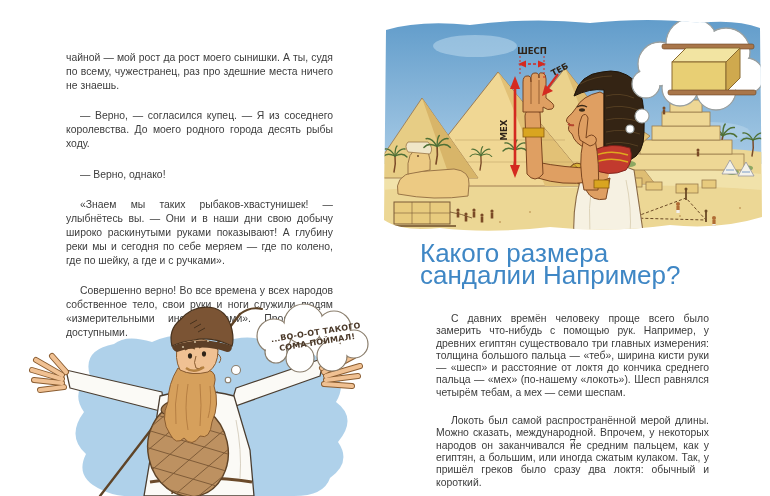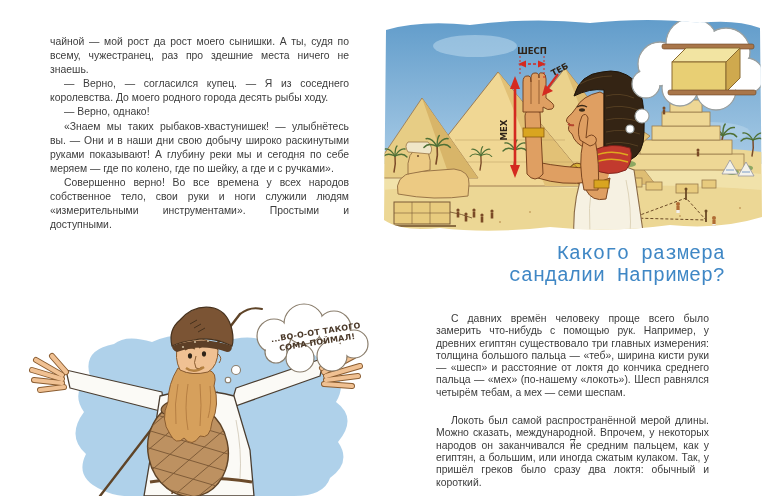--- a/index.html
+++ b/index.html
@@ -3,30 +3,30 @@
 <meta charset="utf-8">
 <style>
   html,body{margin:0;padding:0;}
   body{width:770px;height:496px;background:#ffffff;overflow:hidden;
        font-family:"Liberation Sans", sans-serif;}
   .spread{position:relative;width:770px;height:496px;background:#fff;overflow:hidden;}
 
   
   .left-text{position:absolute;left:50px;top:35px;width:299px;
     font-size:10.4px;line-height:14.1px;color:#3c3c3c;text-align:justify;}
-  .left-text p{margin:0;text-indent:14px;}
+  .left-text p{margin:16px;text-indent:14px;}
   .left-text p:first-child{text-indent:0;}
 
   
   .right-illo{position:absolute;left:380px;top:12px;width:382px;height:226px;}
   .left-illo{position:absolute;left:22px;top:300px;width:350px;height:196px;}
 
   .chapter-title{position:absolute;left:420px;top:243px;width:305px;
-    font-family:Liberation Mono, monospace;font-size:20px;line-height:21.5px;
-    color:#3f87c5;text-align:right;}
+    font-family:Liberation Sans, sans-serif;font-size:26px;line-height:21.5px;
+    color:#3f87c5;text-align:left;}
   .right-text{position:absolute;left:420px;top:297px;width:305px;
     font-size:10.4px;line-height:12.3px;color:#3c3c3c;text-align:justify;}
   .right-text p{margin:16px;text-indent:15px;}
   .page-number{position:absolute;left:420px;top:436px;width:305px;text-align:center;
     font-family:"Liberation Serif", serif;font-size:12.5px;color:#3a3a3a;}
 
   
   .bubble-text{position:absolute;left:268px;top:328px;width:97px;
     transform:rotate(-9deg);font-family:"DejaVu Sans", sans-serif;
     font-size:8px;font-weight:bold;line-height:10px;letter-spacing:.2px;

